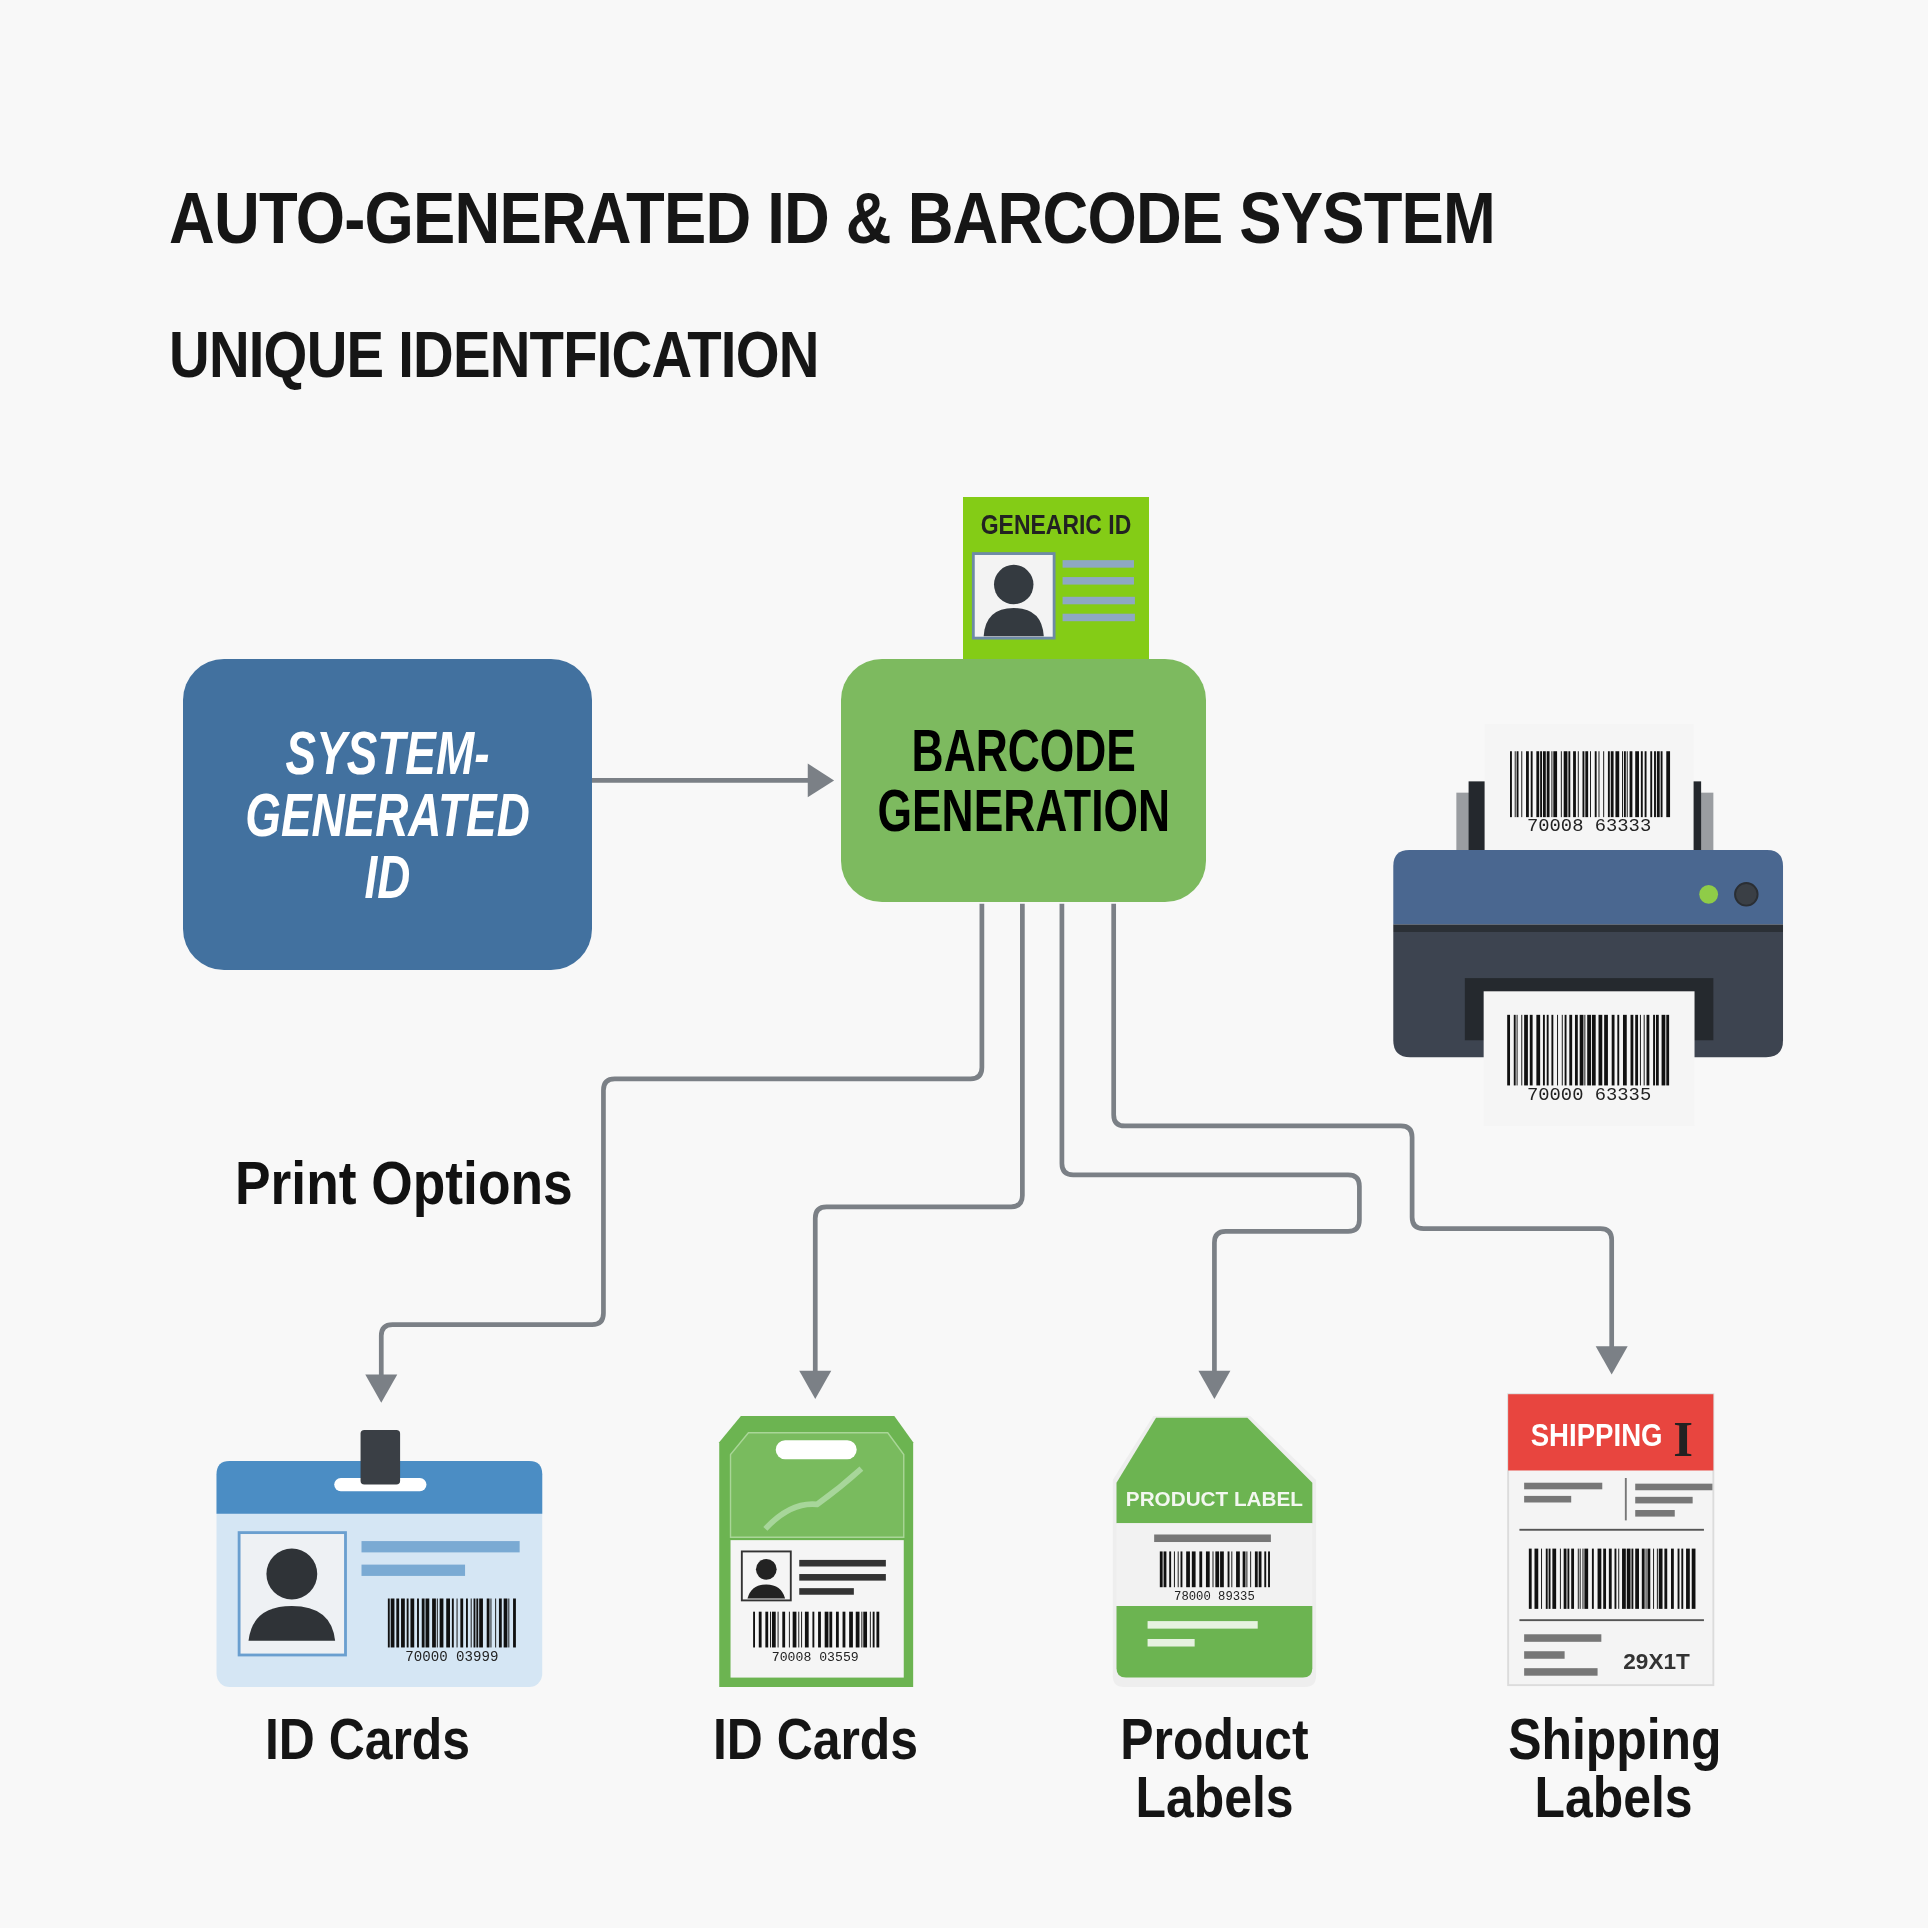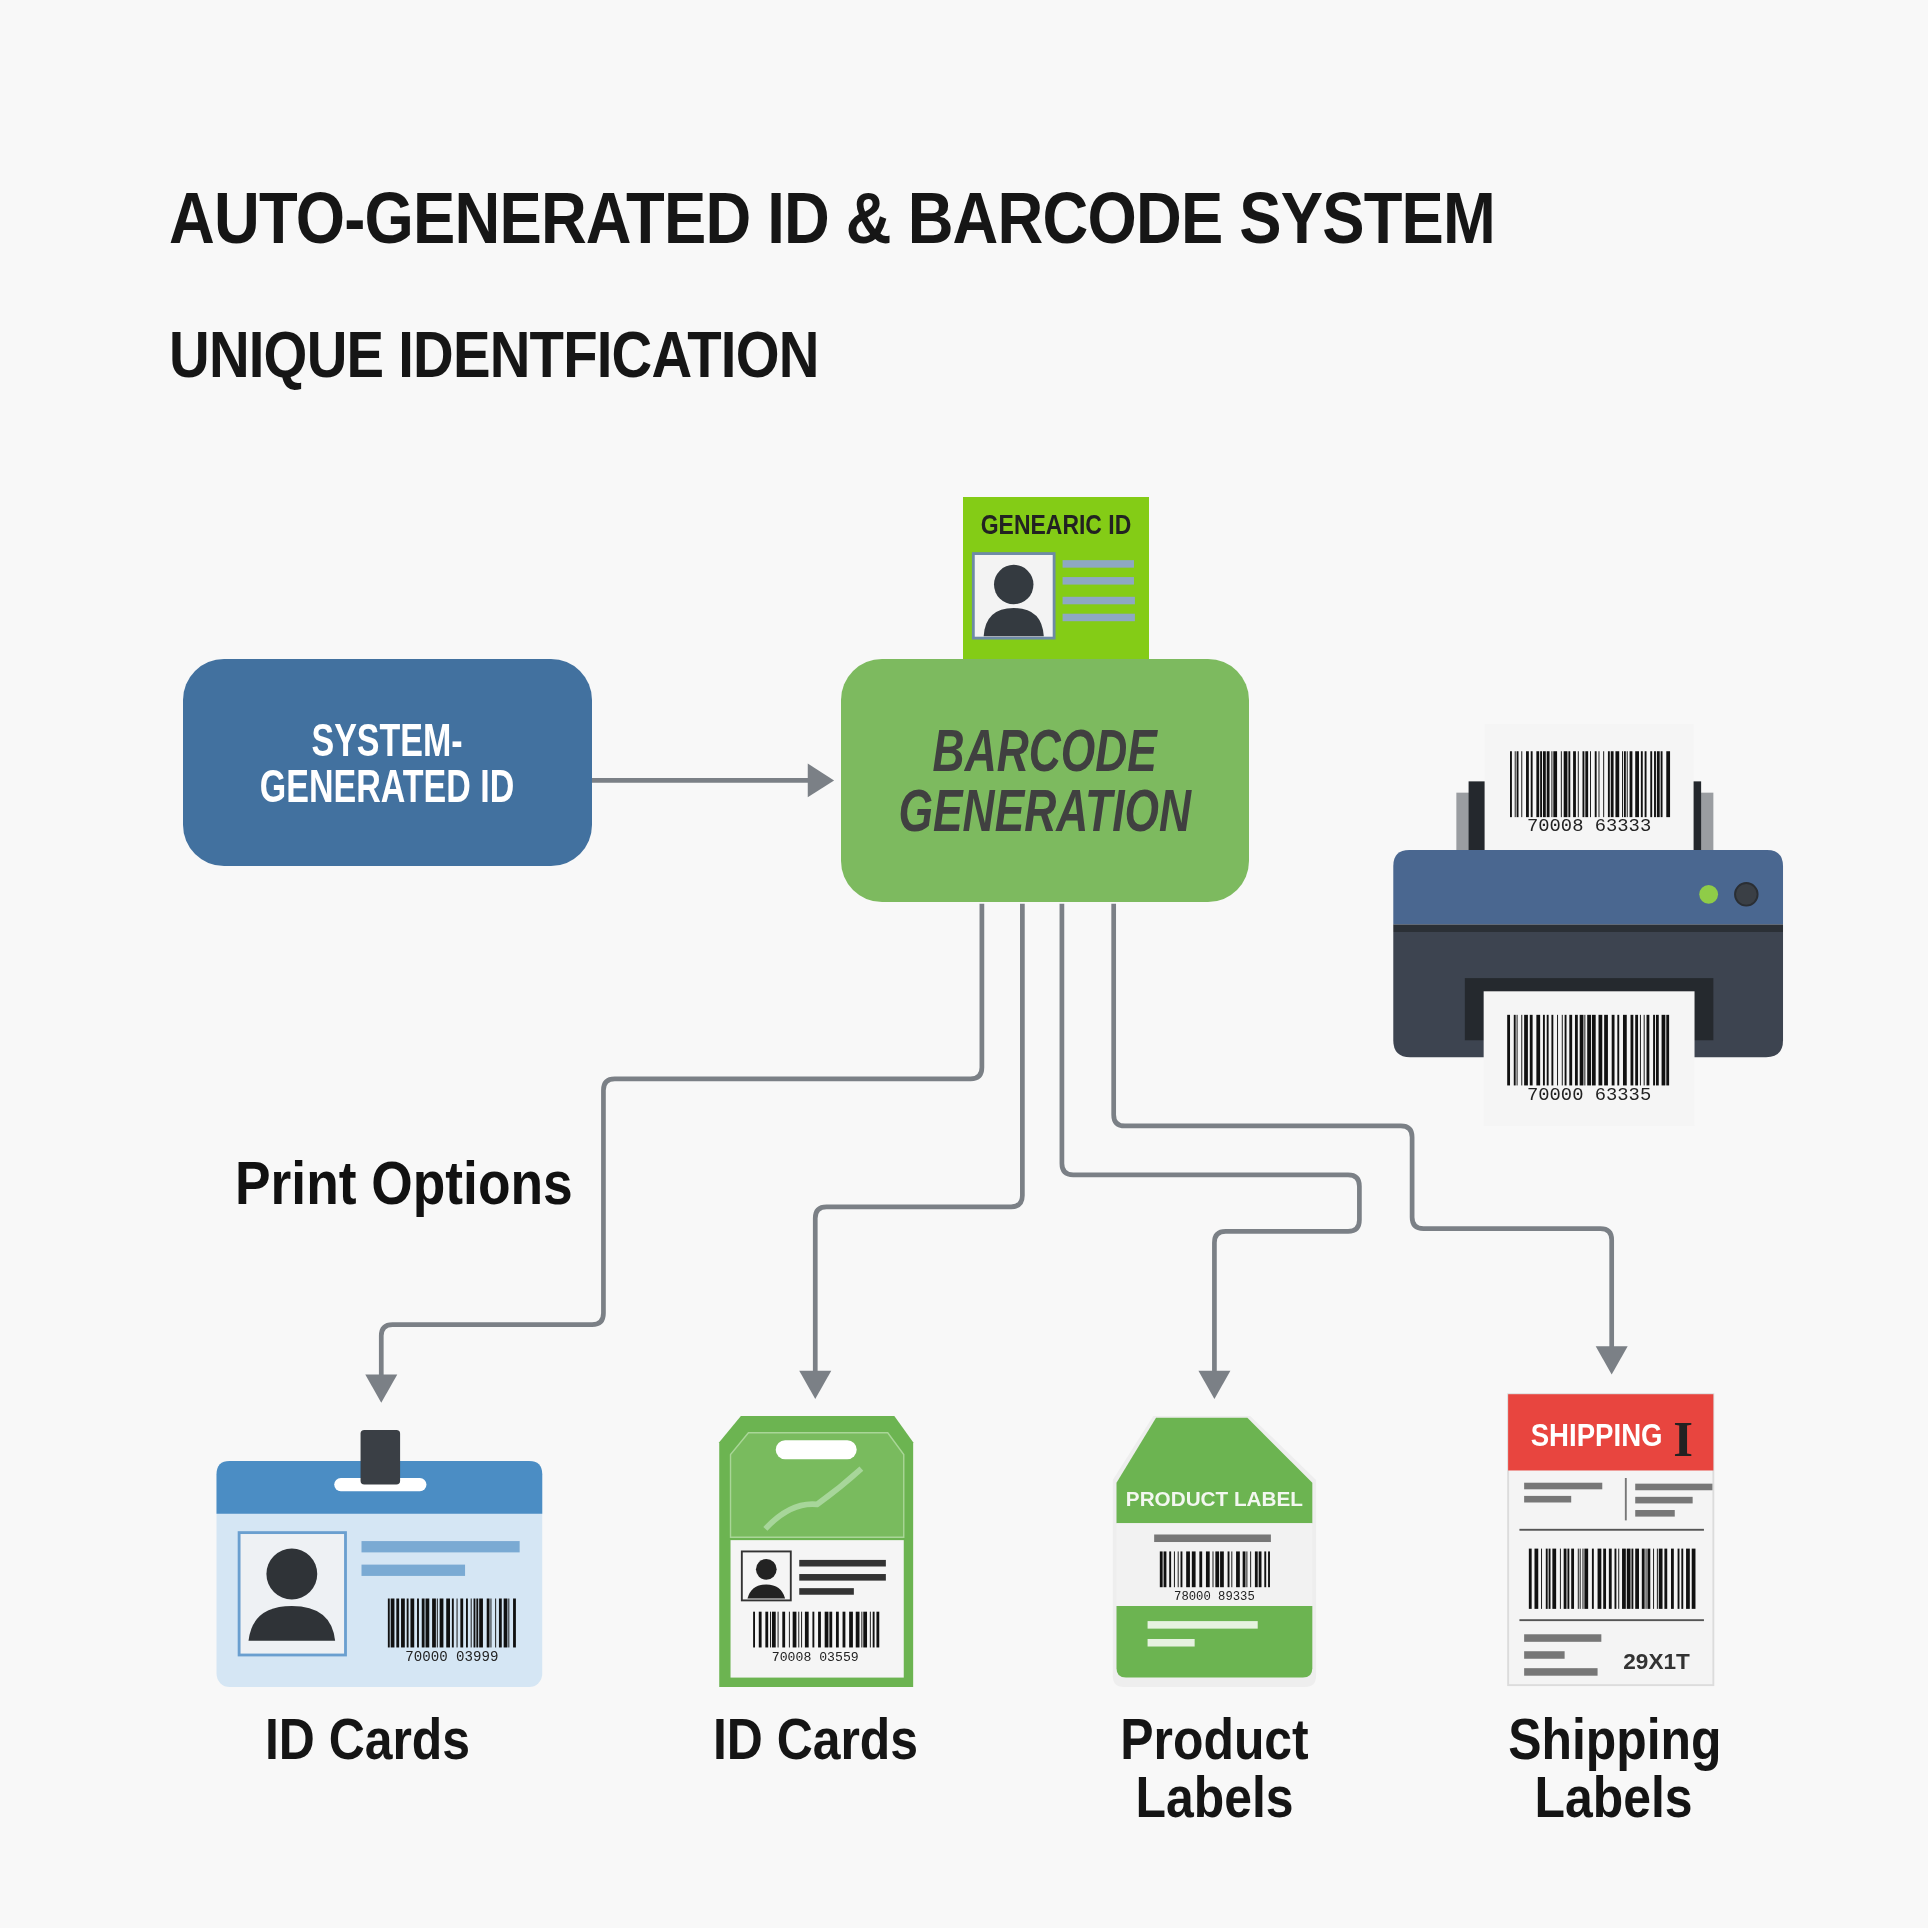--- a/index.html
+++ b/index.html
@@ -2,22 +2,22 @@
 <html style="font-size:15px"><head>
 <meta charset="utf-8">
 <style>
   html,body{margin:0;padding:0;}
   body{width:1928px;height:1928px;background:#f8f8f8;position:relative;overflow:hidden;font-family:"Liberation Sans",sans-serif;}
   .abs{position:absolute;}
   .title{left:169px;top:177px;font-size:72px;font-weight:700;color:#161616;letter-spacing:-0.9px;transform:scaleX(0.88);transform-origin:left top;white-space:nowrap;}
   .subtitle{left:169px;top:318px;font-size:64px;font-weight:700;color:#161616;letter-spacing:-0.9px;transform:scaleX(0.88);transform-origin:left top;white-space:nowrap;}
   .node{border-radius:41px;display:flex;align-items:center;justify-content:center;text-align:center;font-weight:700;line-height:1.0;}
   .node span{display:block;transform:scaleX(0.86);}
-  .node-sys{left:183px;top:659px;width:409px;height:207px;background:#42719f;color:#ffffff;font-size:46px;}
-  .node-bar{left:841px;top:659px;width:408px;height:243px;background:#7dba5f;color:#404040;font-size:60px;font-style:italic;}
+  .node-sys{left:183px;top:659px;width:409px;height:311px;background:#42719f;color:#ffffff;font-size:62px;font-style:italic;}
+  .node-bar{left:841px;top:659px;width:365px;height:243px;background:#7dba5f;color:#000000;font-size:60px;}
   .generic-id{left:963px;top:497px;width:186px;height:162px;background:#84cc16;}
   .generic-id .gtitle{position:absolute;left:0;right:0;top:13px;text-align:center;font-size:27px;font-weight:700;color:#222;transform:scaleX(0.85);}
   .print-options{left:235px;top:1147px;font-size:62px;font-weight:700;color:#111;transform:scaleX(0.86);transform-origin:left top;white-space:nowrap;}
   .out-label{text-align:center;font-size:58px;font-weight:700;color:#151515;line-height:1.0;transform:scaleX(0.86);}
   svg{position:absolute;left:0;top:0;}
 </style>
 </head>
 <body>
 
 <div class="abs title">AUTO-GENERATED ID &amp; BARCODE SYSTEM</div>

